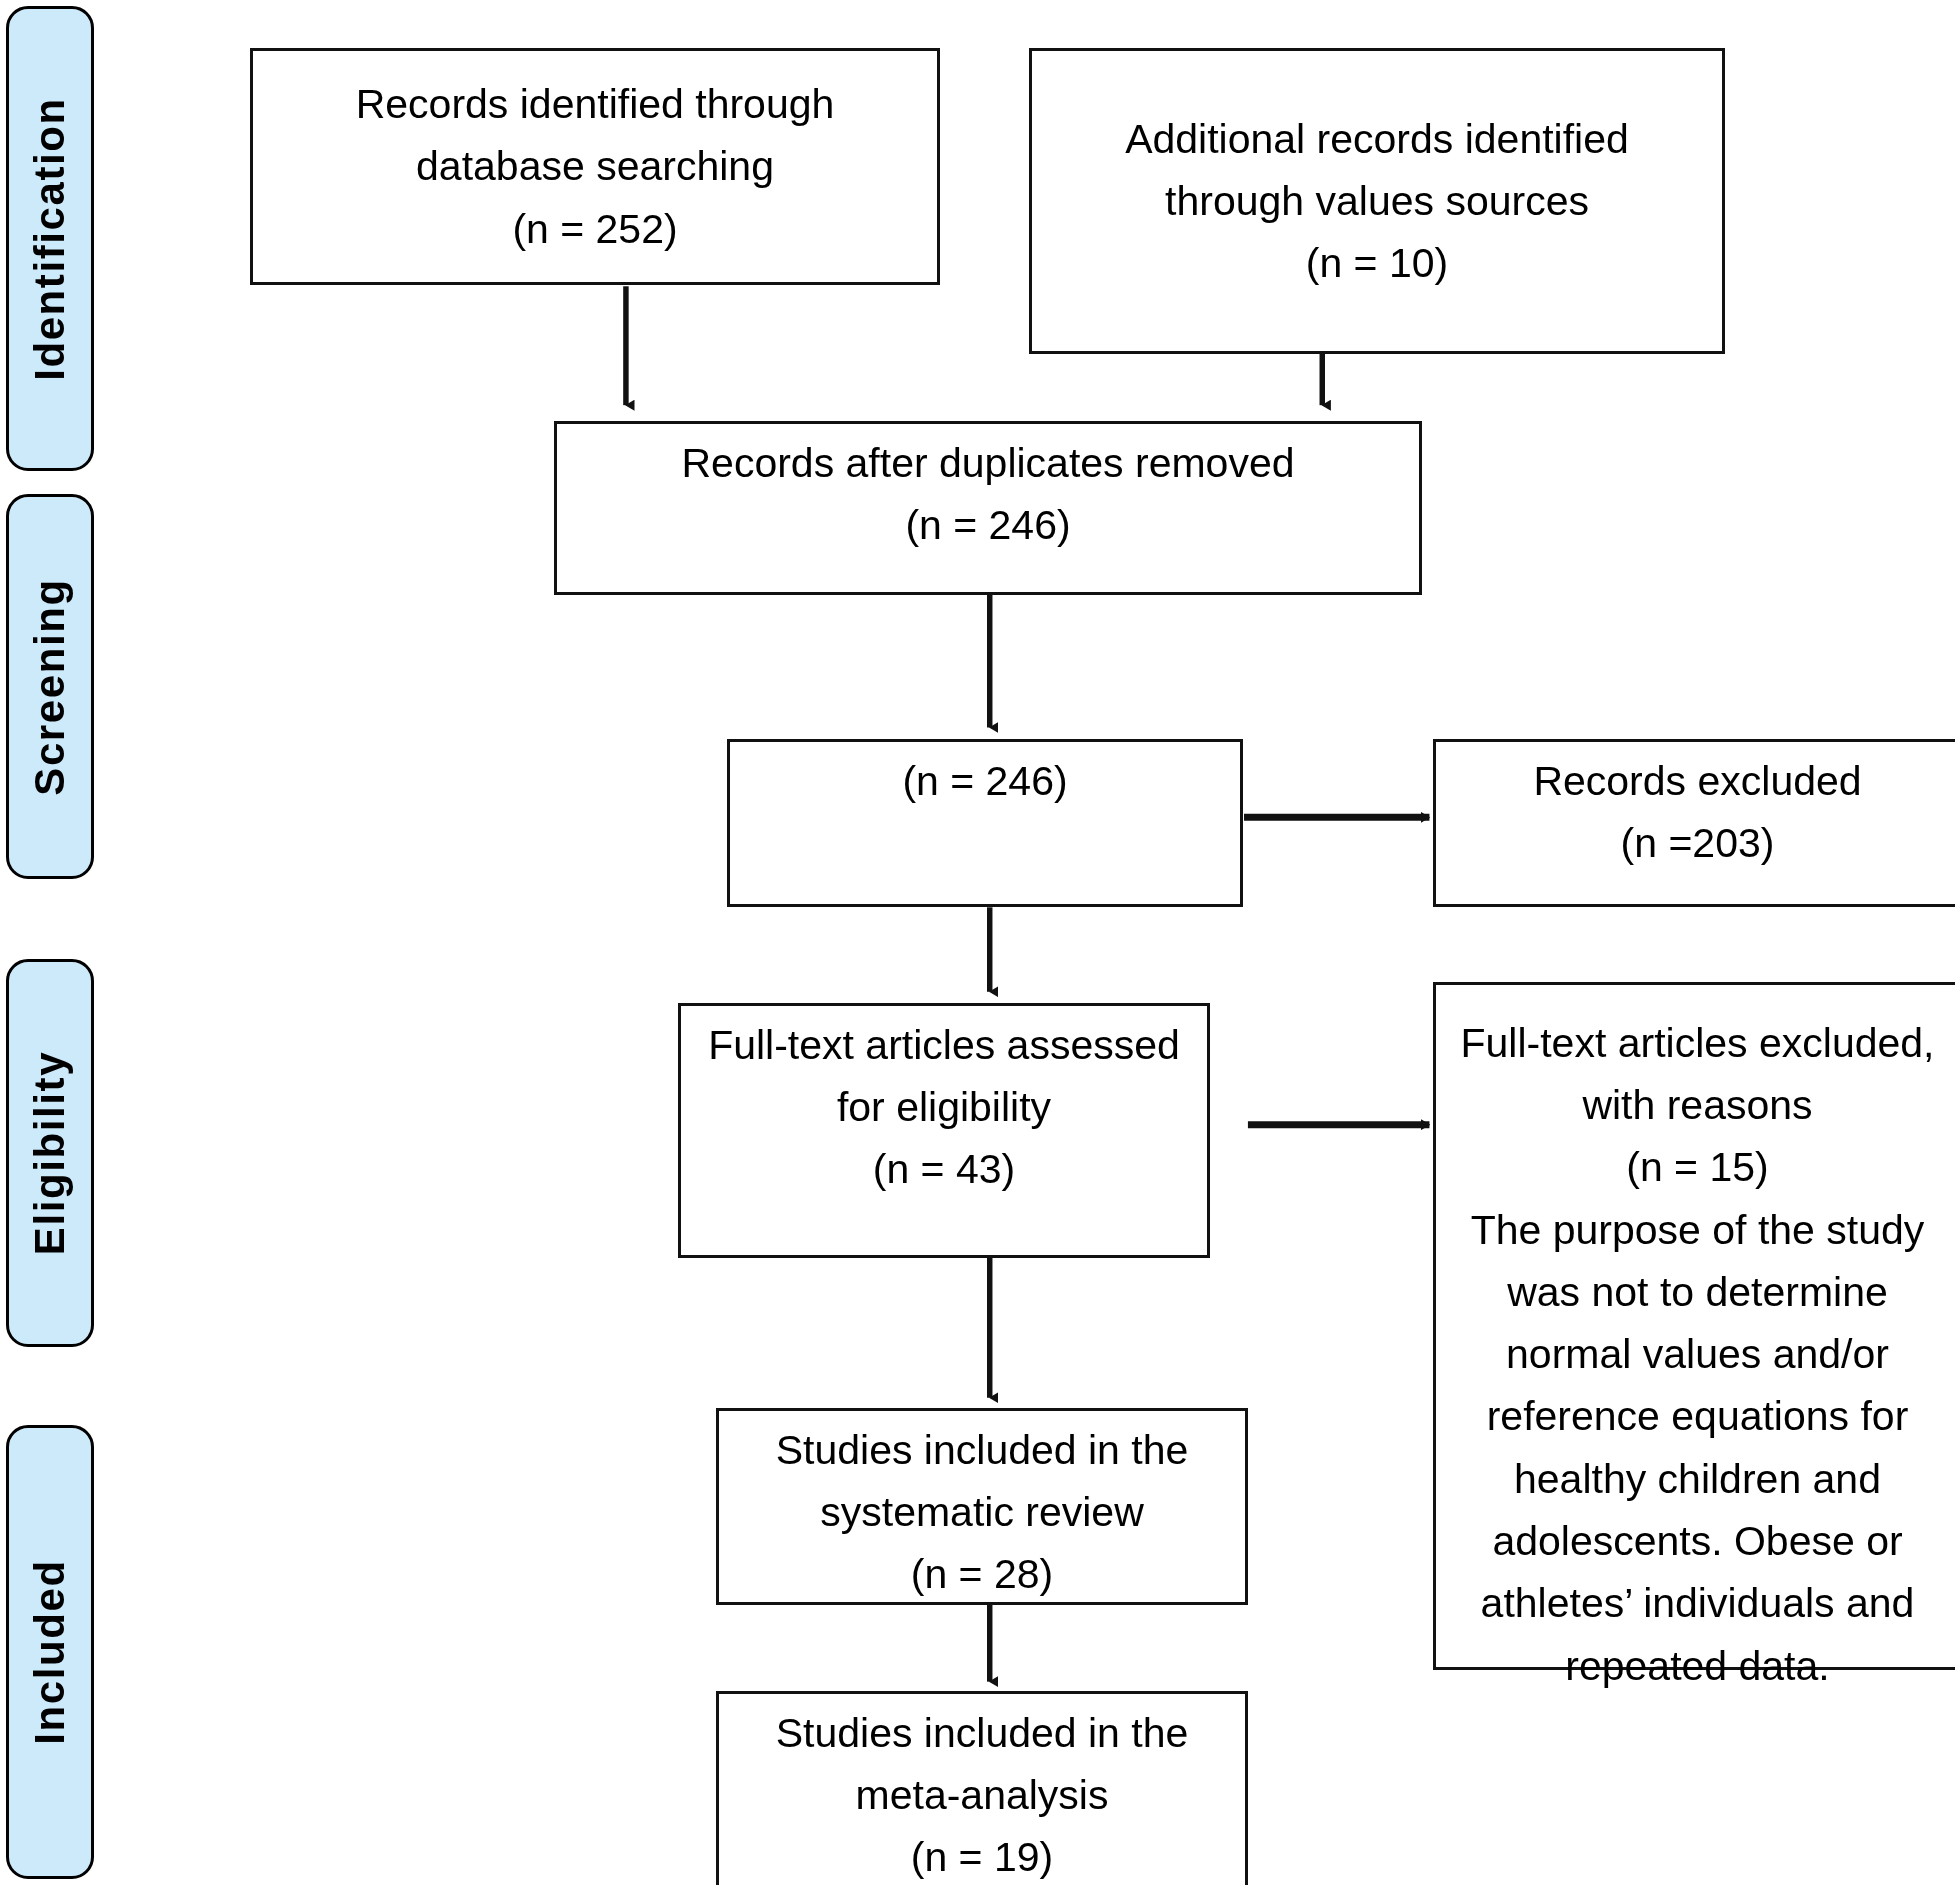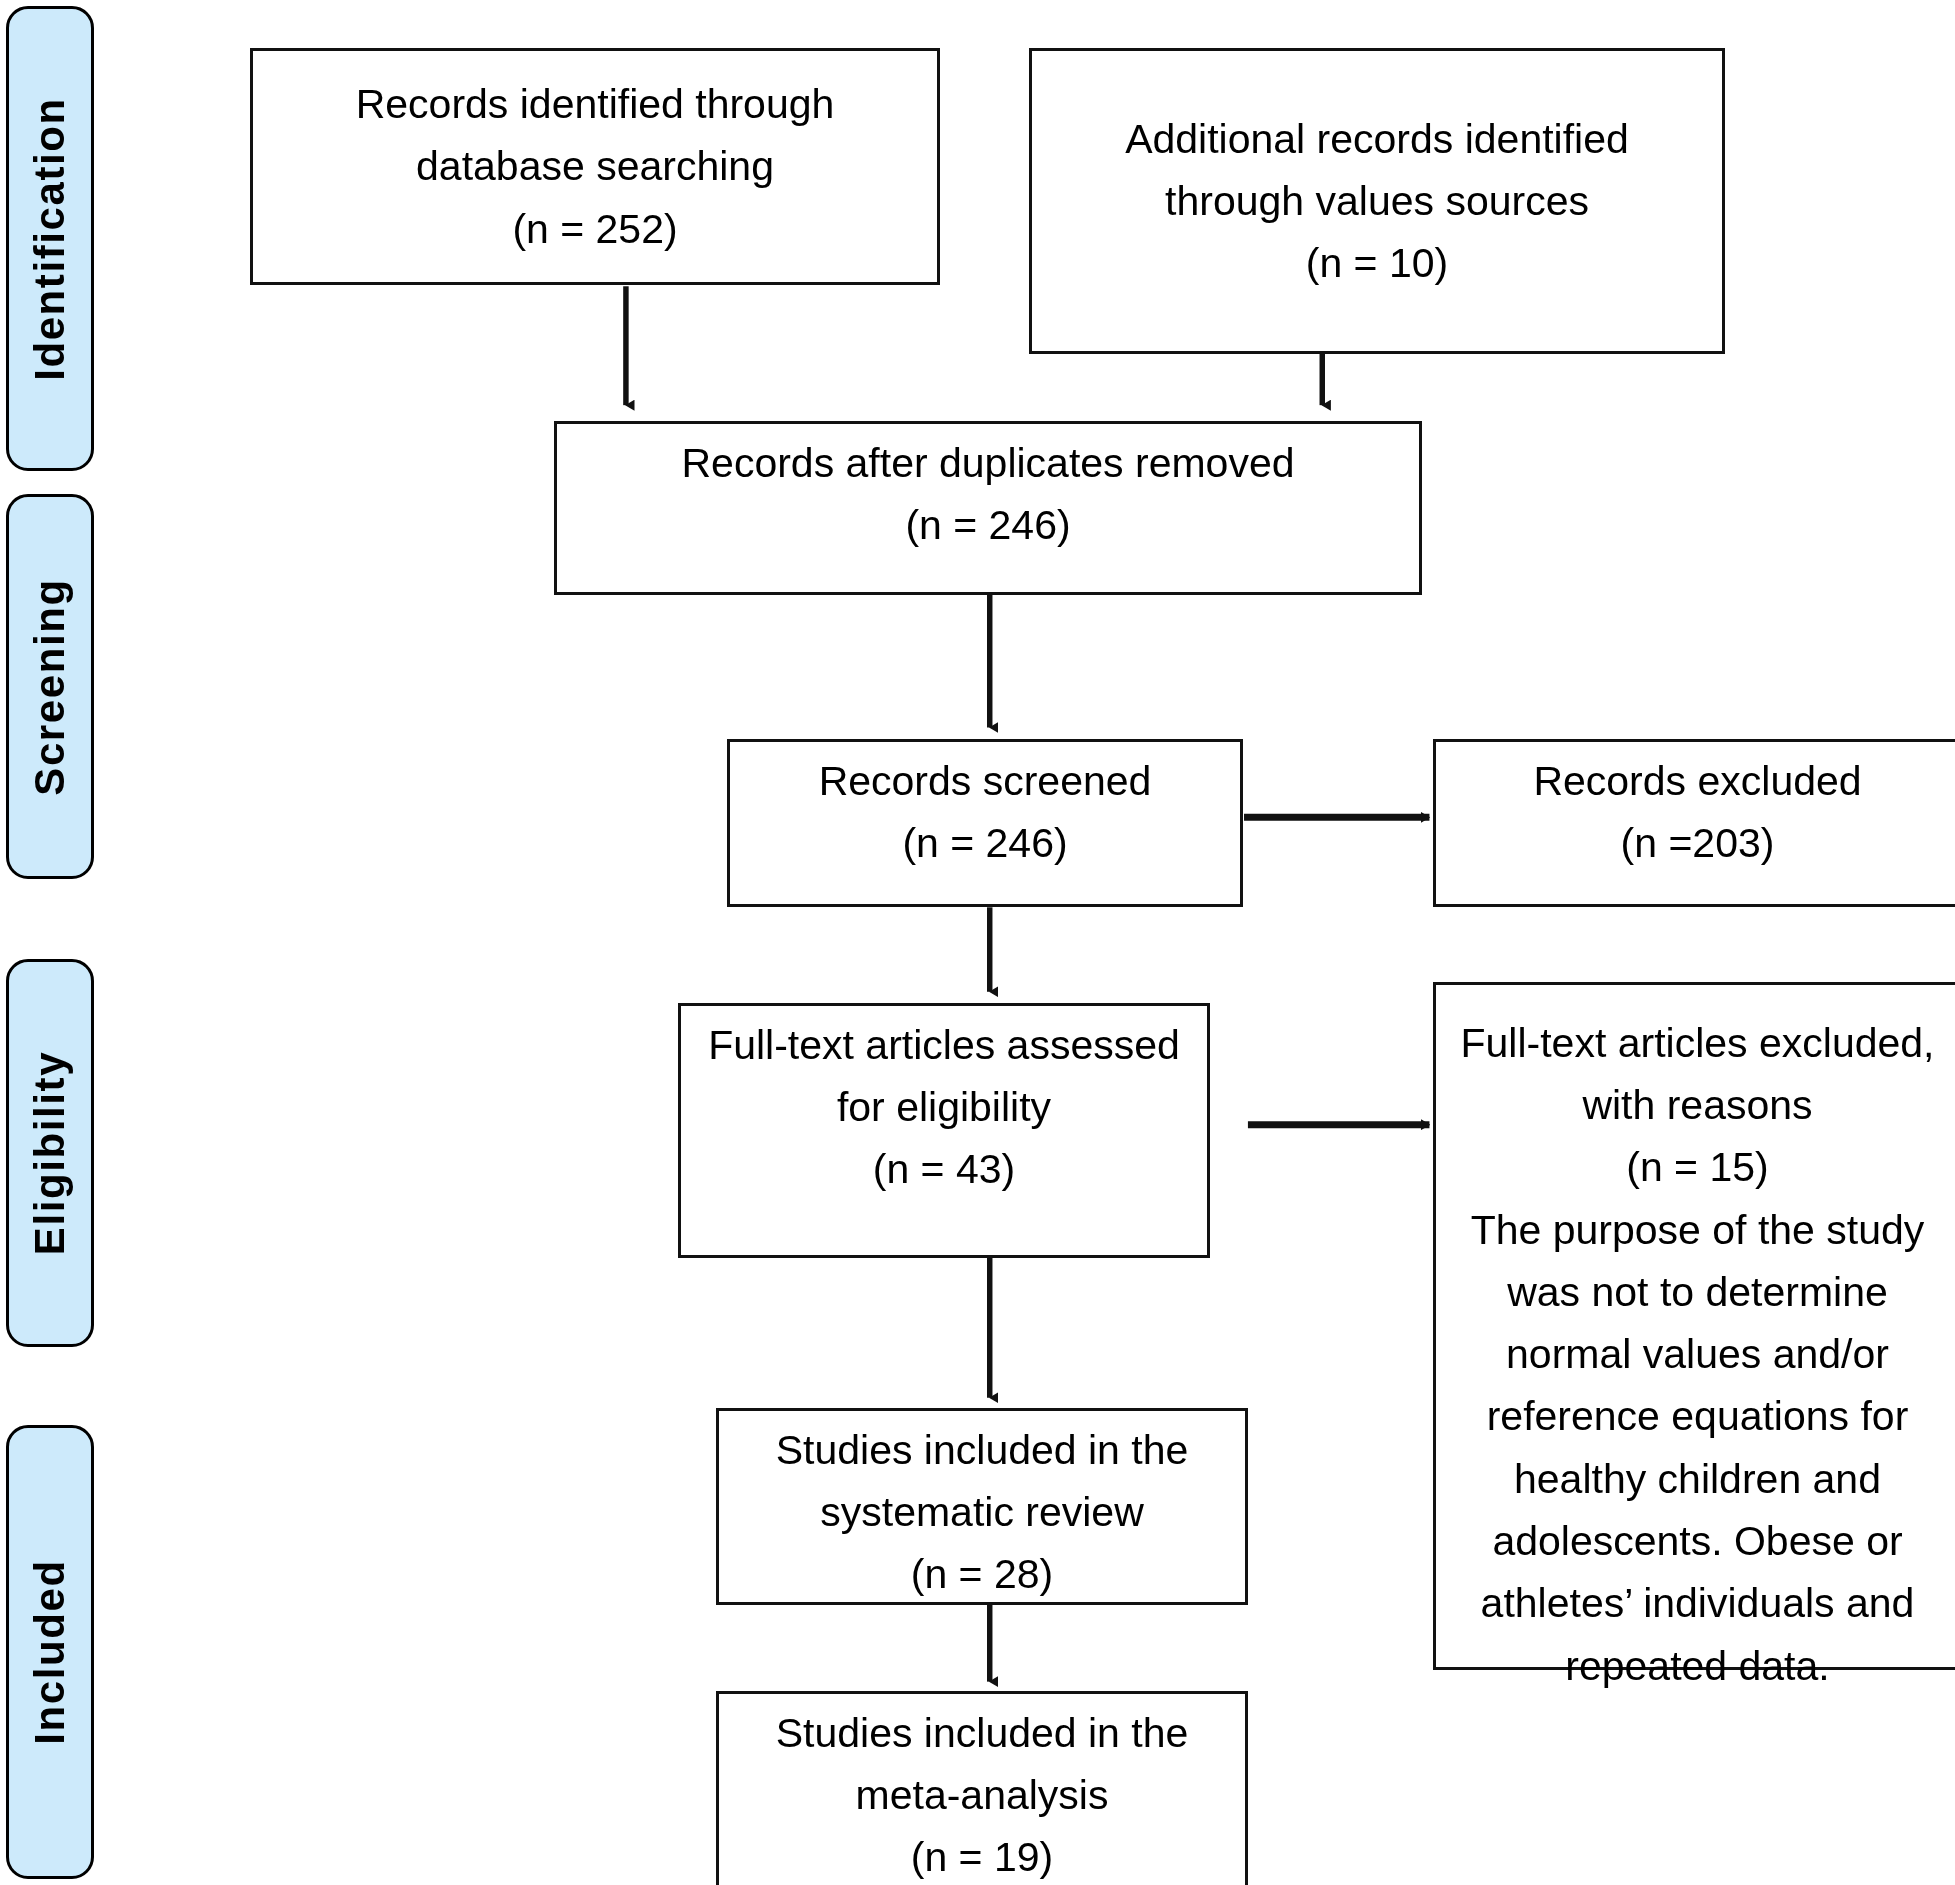--- a/index.html
+++ b/index.html
@@ -151,21 +151,20 @@
     <div class="box-line">through values sources</div>
     <div class="box-line">(n = 10)</div>
   </div>
 
   <div class="flow-box" style="left:554px; top:421px; width:868px; height:174px;">
     <div class="box-line">Records after duplicates removed</div>
     <div class="box-line">(n = 246)</div>
   </div>
 
   <div class="flow-box" style="left:727px; top:739px; width:516px; height:168px;">
-    <div class="box-line">Records screened</div>
     <div class="box-line">(n = 246)</div>
   </div>
 
   <div class="flow-box" style="left:1433px; top:739px; width:529px; height:168px;">
     <div class="box-line">Records excluded</div>
     <div class="box-line">(n =203)</div>
   </div>
 
   <div class="flow-box" style="left:678px; top:1003px; width:532px; height:255px;">
     <div class="box-line">Full-text articles assessed</div>

